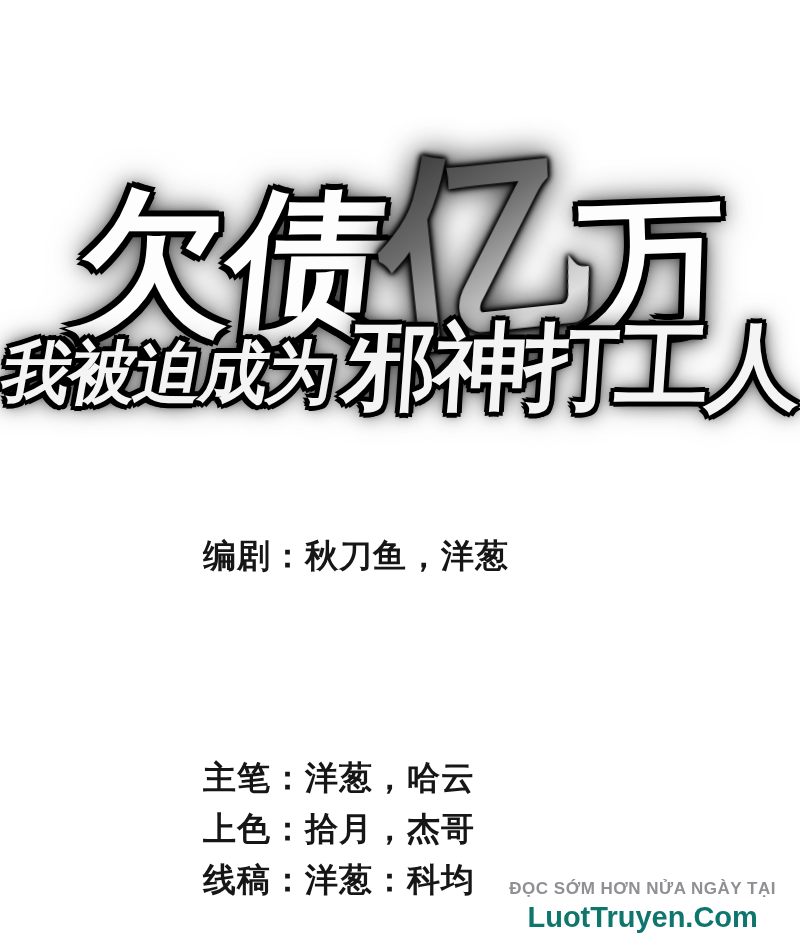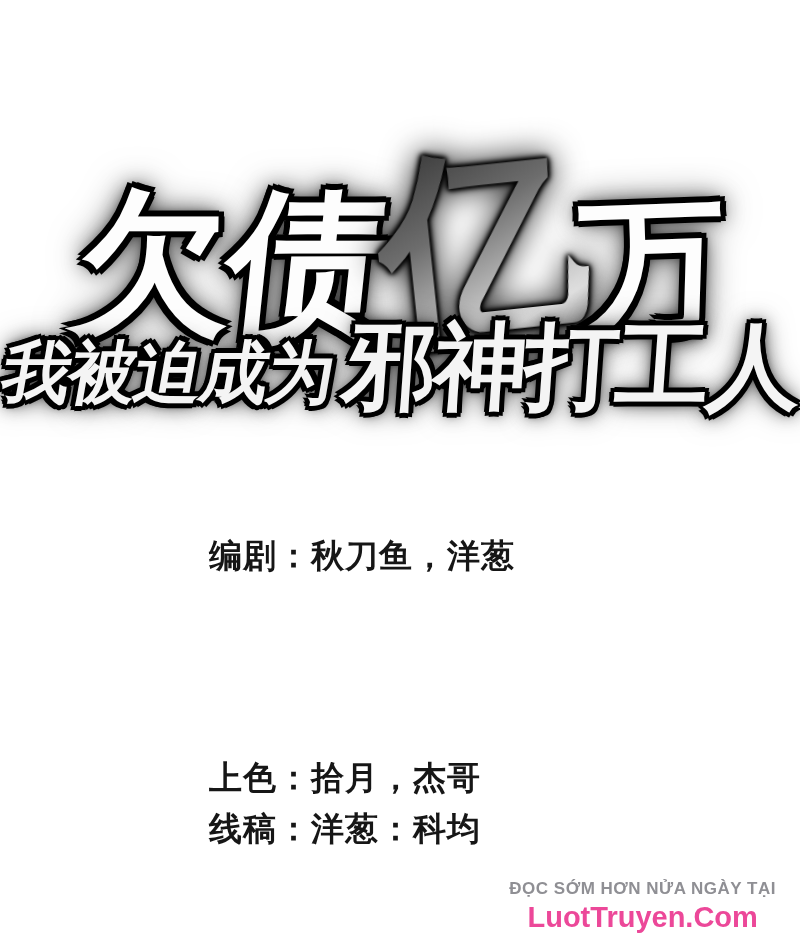--- a/index.html
+++ b/index.html
@@ -101,21 +101,20 @@
 
   
   .credits {
     position: absolute;
     left: 203px;
     color: #161616;
     font-weight: bold;
     font-size: 33px;
     letter-spacing: 1px;
     white-space: nowrap;
-    margin-left: 6px;
   }
   .credits-top { top: 530px; }
   .credits-bottom { top: 752px; }
   .credits .line {
     height: 52px;
     line-height: 52px;
   }
   .credits-bottom .line {
     height: 51px;
     line-height: 51px;
@@ -132,21 +131,21 @@
   .watermark .tagline {
     font-size: 17px;
     font-weight: bold;
     letter-spacing: 0.5px;
     color: #8f8f94;
     white-space: nowrap;
   }
   .watermark .site {
     font-size: 29px;
     font-weight: bold;
-    color: #ec4899;
+    color: #0f766e;
     white-space: nowrap;
     margin-top: 2px;
   }
 </style>
 </head>
 <body>
 
 <div id="stage">
 
   <div class="title-block">
@@ -159,20 +158,21 @@
       <span class="t-sub-small outlined-white-sub">我被迫成为</span>
       <span class="t-sub-large outlined-white-sub">邪神打工人</span>
     </div>
   </div>
 
   <div class="credits credits-top">
     <div class="line">编剧：秋刀鱼，洋葱</div>
   </div>
 
   <div class="credits credits-bottom">
+    <div class="line">主笔：洋葱，哈云</div>
     <div class="line">上色：拾月，杰哥</div>
     <div class="line">线稿：洋葱：科均</div>
   </div>
 
   <div class="watermark">
     <div class="tagline">ĐỌC SỚM HƠN NỬA NGÀY TẠI</div>
     <div class="site">LuotTruyen.Com</div>
   </div>
 
 </div>

